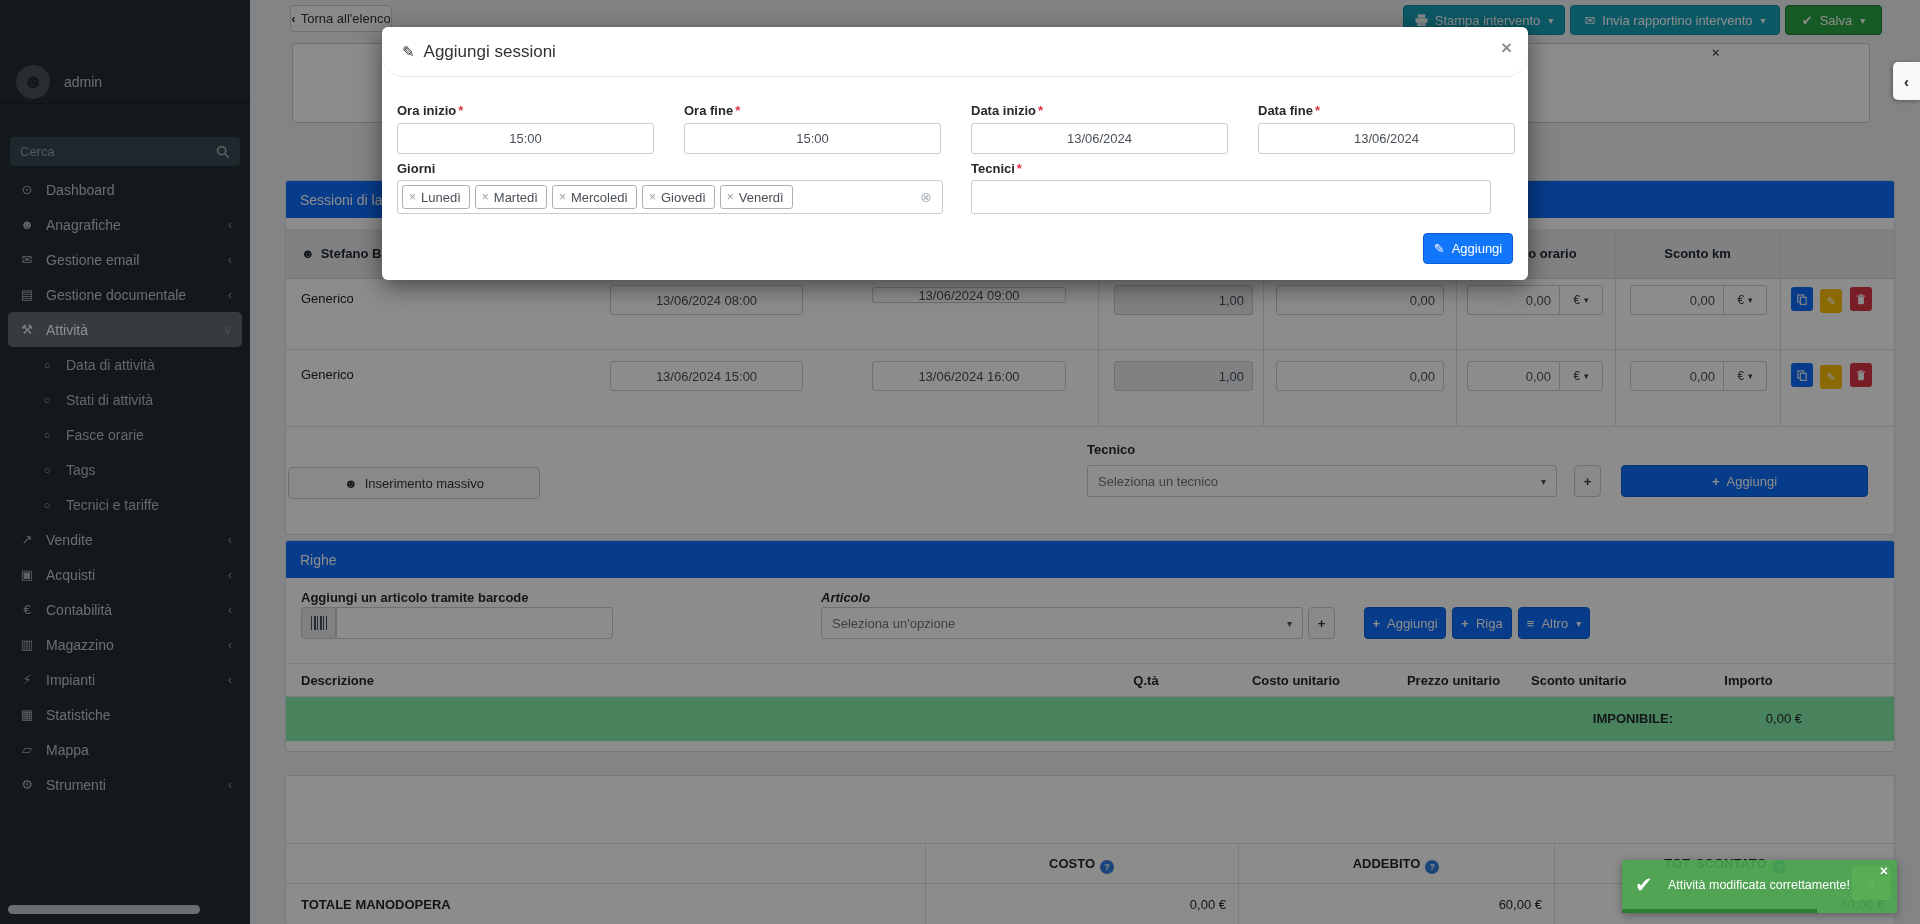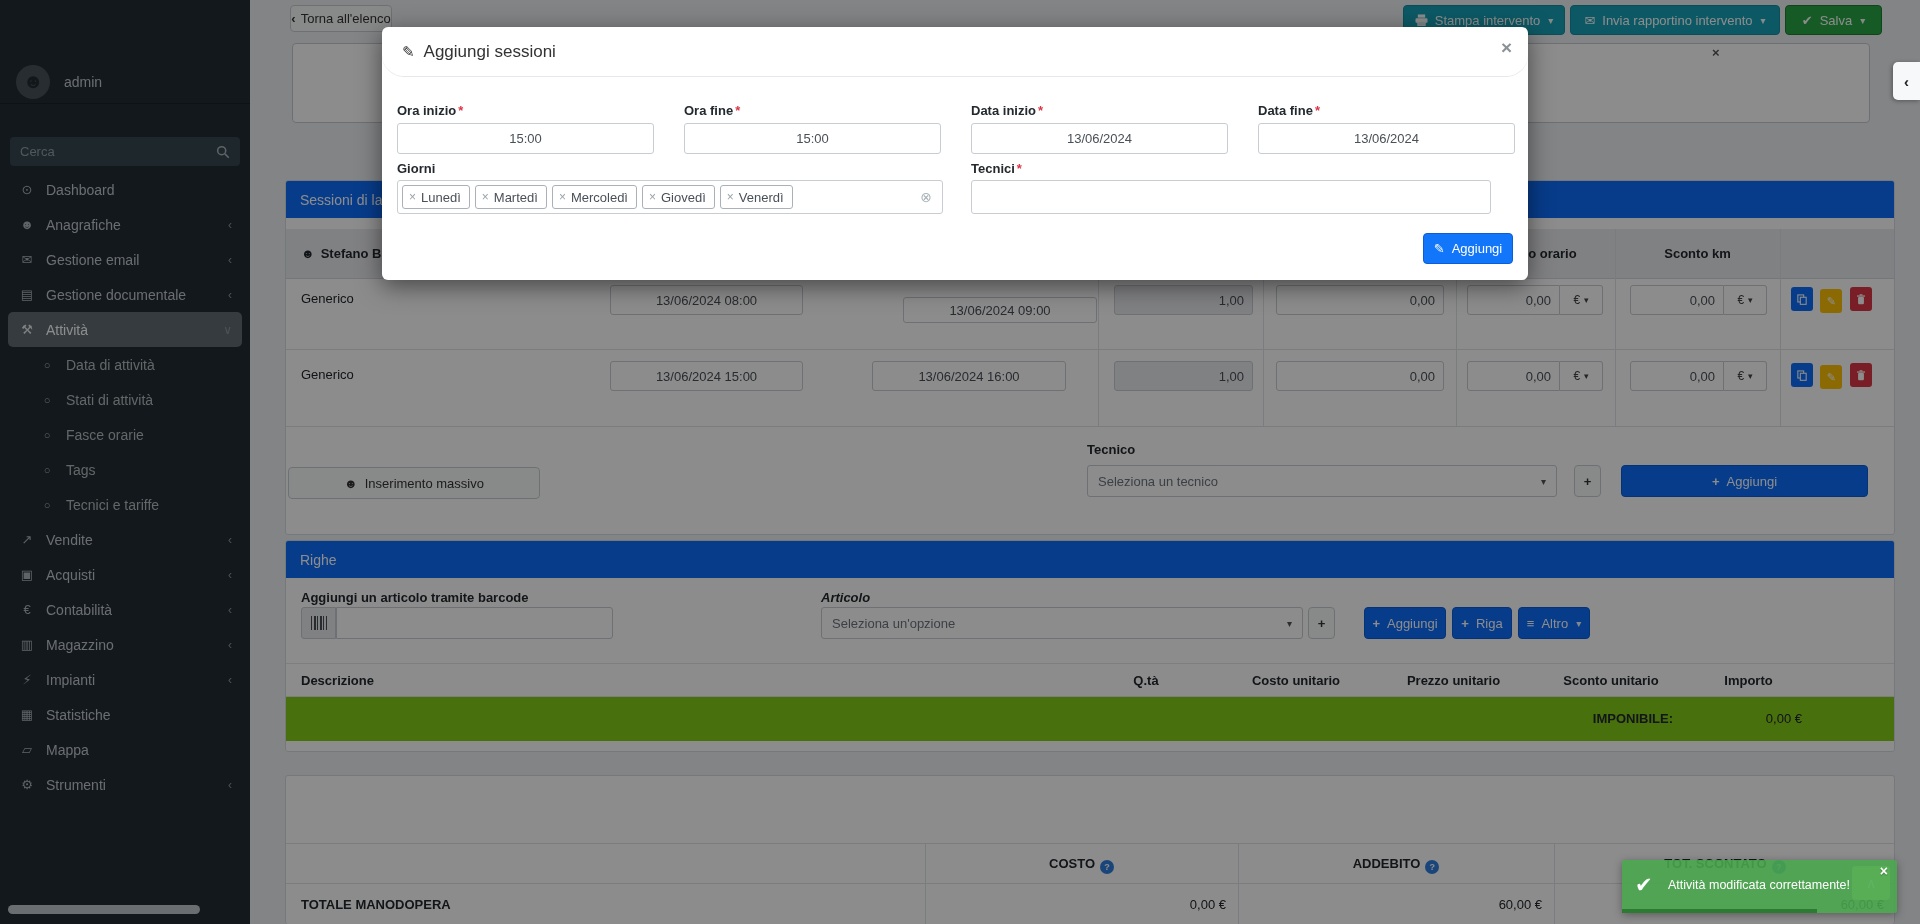--- a/index.html
+++ b/index.html
@@ -225,21 +225,21 @@
     <div class="vline" style="left:977px;top:48px;height:197px;"></div>
     <div class="vline" style="left:1170px;top:48px;height:197px;"></div>
     <div class="vline" style="left:1329px;top:48px;height:197px;"></div>
     <div class="vline" style="left:1494px;top:48px;height:197px;"></div>
     <div class="hline" style="top:168px;"></div>
     <div class="hline" style="top:245px;"></div>
 
     <div class="abs" style="left:0;top:98px;right:0;height:70px;">
       <span class="abs" style="left:15px;top:12px;font-size:13px;color:#212529;">Generico</span>
       <input class="inp abs" style="left: 324px; top: 6px; width: 193px; height: 30px;" value="13/06/2024 08:00">
-      <input class="inp abs" style="left: 586px; top: 18px; width: 194px; height: 26px; margin-left: 31px;" value="13/06/2024 09:00">
+      <input class="inp abs" style="left: 586px; top: 8px; width: 194px; height: 16px;" value="13/06/2024 09:00">
       <input class="inp num dis abs" style="left: 828px; top: 6px; width: 139px; height: 30px;" value="1,00">
       <input class="inp num abs" style="left: 990px; top: 6px; width: 168px; height: 30px;" value="0,00">
       <input class="inp num joined abs" style="left: 1181px; top: 6px; width: 93px; height: 30px;" value="0,00">
       <span class="cursel" style="left:1274px;top:6px;">
           <span>€</span>
           <span style="font-size:9px;">▾</span>
         </span>
       <input class="inp num joined abs" style="left: 1344px; top: 6px; width: 94px; height: 30px;" value="0,00">
       <span class="cursel" style="left:1438px;top:6px;">
           <span>€</span>
@@ -348,25 +348,25 @@
         <span class="icn">≡</span>
         <span>Altro</span>
         <span class="caret">▾</span>
       </div>
 
     <div class="abs" style="left:0;top:122px;right:0;height:34px;border-top:1px solid #e3e6ea;border-bottom:1px solid #e3e6ea;">
       <span class="abs lbl" style="left:15px;top:9px;">Descrizione</span>
       <span class="abs lbl" style="left:800px;top:9px;width:120px;text-align:center;">Q.tà</span>
       <span class="abs lbl" style="left:930px;top:9px;width:160px;text-align:center;">Costo unitario</span>
       <span class="abs lbl" style="left:1090px;top:9px;width:155px;text-align:center;">Prezzo unitario</span>
-      <span class="abs lbl" style="left:1245px;top:9px;width:160px;text-align:center;">Sconto unitario</span>
+      <span class="abs lbl" style="left:1245px;top:9px;width:160px;">Sconto unitario</span>
       <span class="abs lbl" style="left:1405px;top:9px;width:115px;text-align:center;">Importo</span>
     </div>
 
-    <div class="abs" style="left:0;top:156px;right:0;height:44px;background:#84cc16;">
+    <div class="abs" style="left:0;top:156px;right:0;height:44px;background:#86efac;">
       <span class="abs lbl" style="left:1245px;top:14px;width:142px;text-align:right;">IMPONIBILE:</span>
       <span class="abs" style="left:1405px;top:14px;width:111px;text-align:right;font-size:13px;color:#212529;">0,00 €</span>
     </div>
   </div>
 
   <div class="card" style="left:285px;top:775px;width:1610px;height:149px;border-bottom:none;">
     <div class="abs" style="left:0;top:67px;right:0;height:41px;border-top:1px solid #dee2e6;border-bottom:1px solid #dee2e6;">
       <span class="abs lbl" style="left:639px;top:12px;width:313px;text-align:center;"><span>COSTO</span><span class="infoc">?</span></span>
       <span class="abs lbl" style="left:952px;top:12px;width:316px;text-align:center;"><span>ADDEBITO</span><span class="infoc">?</span></span>
       <span class="abs lbl" style="left:1268px;top:12px;width:342px;text-align:center;"><span>TOT. SCONTATO</span><span class="infoc">?</span></span>

